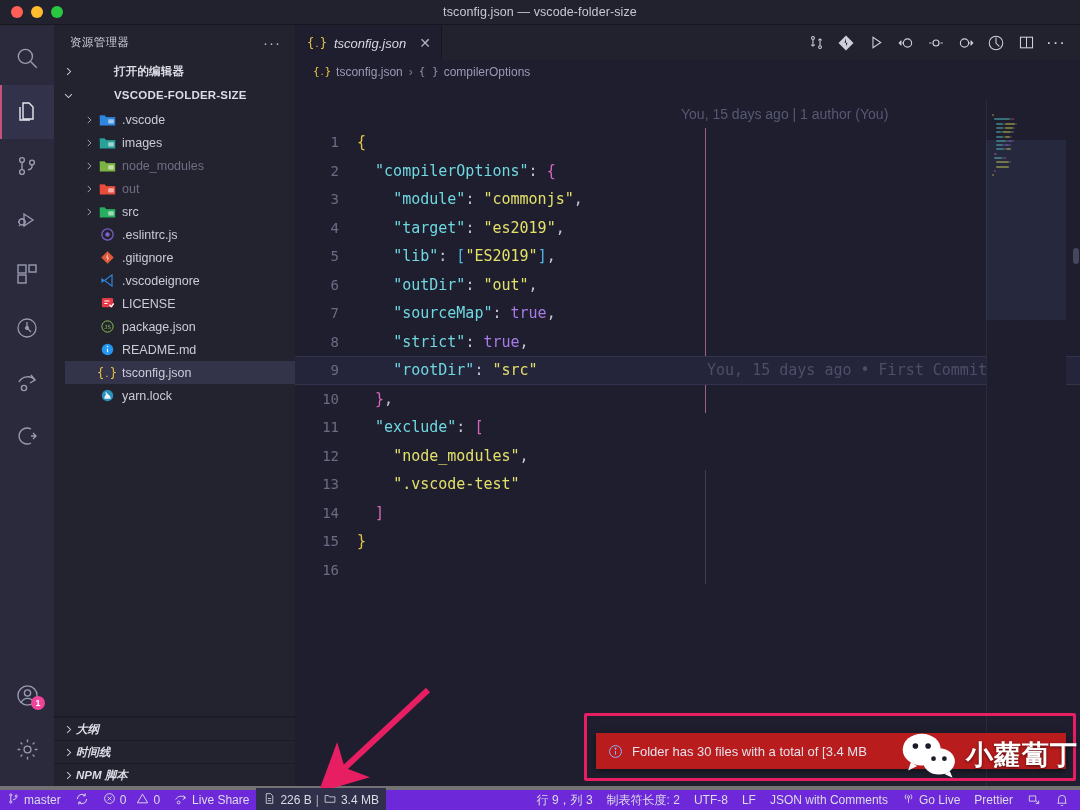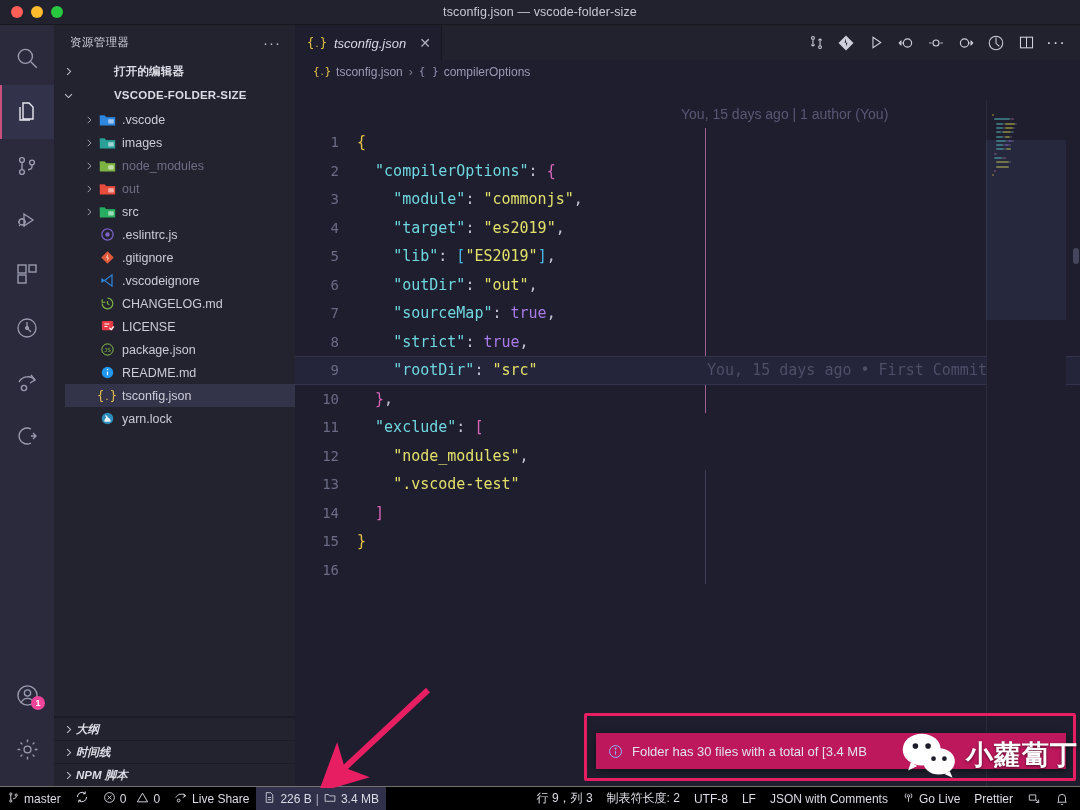--- a/index.html
+++ b/index.html
@@ -178,35 +178,35 @@
   .mm-slider { position: absolute; left: 0; right: 0; background: rgba(120,140,200,.10); }
   .mm-border { position: absolute; left: 0; top: 0; bottom: 0; width: 1px; background: #2b2b3e; }
   .scrollbar-v {
     position: absolute; right: 0; top: 0; width: 14px; bottom: 0; background: transparent;
   }
   .scroll-deco { position: absolute; right: 1px; width: 6px; background: #45455e; border-radius: 3px; }
 
   
   .statusbar {
     height: 24px; flex: 0 0 24px; display: flex; align-items: center;
-    background: #000000; font-size: 12px; color: #dcdce6;
-    border-top: 1px solid #737373;
+    background: #6d28d9; font-size: 12px; color: #dcdce6;
+    border-top: 4px solid #737373;
   }
   .si { display: flex; align-items: center; gap: 4px; padding: 0 7px; height: 24px; white-space: nowrap; }
   .si.hl { background: #30304a; }
   .st-fill { flex: 1; }
 
   
   .notif-outline {
     position: absolute; left: 584px; top: 713px; width: 492px; height: 68px;
     border: 3px solid #e81e63; border-radius: 2px; z-index: 40;
   }
   .notif {
     position: absolute; left: 596px; top: 733px; width: 470px; height: 36px;
-    background: #be185d; z-index: 41;
+    background: #b91c1c; z-index: 41;
     display: flex; align-items: center; gap: 9px; padding-left: 12px;
     font-size: 13px; color: #e2e2ec;
     box-shadow: 0 2px 8px rgba(0,0,0,.45);
   }
   .wechat {
     position: absolute; left: 900px; top: 732px; z-index: 50;
     display: flex; align-items: center; gap: 8px;
   }
   .wechat .wm-text {
     color: #ffffff; font-size: 27px; font-weight: bold; letter-spacing: 1px;
@@ -430,31 +430,20 @@
           </div>
           <div class="row">
             <span class="ind" style="flex:0 0 32px"></span>
             <span class="ficon">
               <svg width="16" height="15" viewBox="0 0 24 24">
                 <path d="M20 3v18l-12-9 12-9z" fill="none" stroke="#2e86de" stroke-width="1.9"></path>
                 <path d="M3 16l6-4-6-4z" fill="#2e86de"></path>
               </svg>
             </span>
             <span>.vscodeignore</span>
-          </div>
-          <div class="row">
-            <span class="ind" style="flex:0 0 32px"></span>
-            <span class="ficon">
-              <svg width="15" height="15" viewBox="0 0 24 24" fill="none" stroke="#7cb342" stroke-width="1.9">
-                <path d="M3.5 12a8.5 8.5 0 108.5-8.5"></path>
-                <path d="M3.5 5v5h5"></path>
-                <path d="M12 8v4.2l3 2"></path>
-              </svg>
-            </span>
-            <span>CHANGELOG.md</span>
           </div>
           <div class="row">
             <span class="ind" style="flex:0 0 32px"></span>
             <span class="ficon">
               <svg width="15" height="15" viewBox="0 0 24 24">
                 <rect x="3" y="3" width="18" height="15" rx="2" fill="#e63946"></rect>
                 <path d="M7 8h8M7 12h5" stroke="#fff" stroke-width="1.8"></path>
                 <path d="M15 14l3 3 4-5" stroke="#fff" stroke-width="2" fill="none"></path>
               </svg>
             </span>

